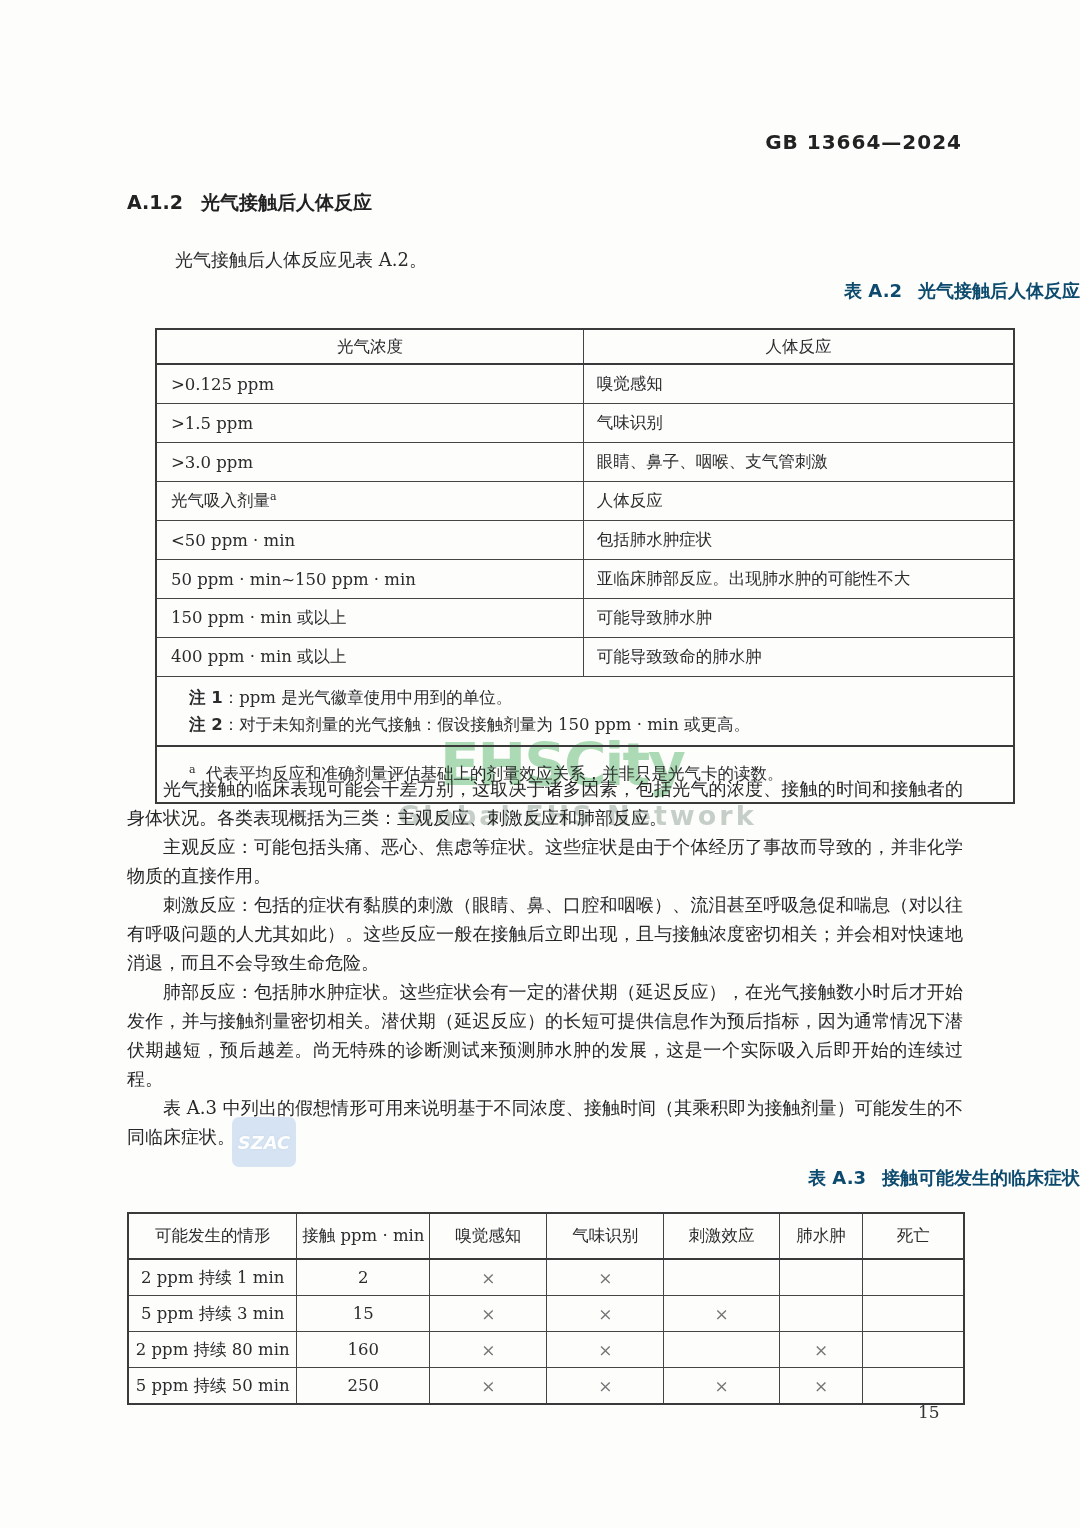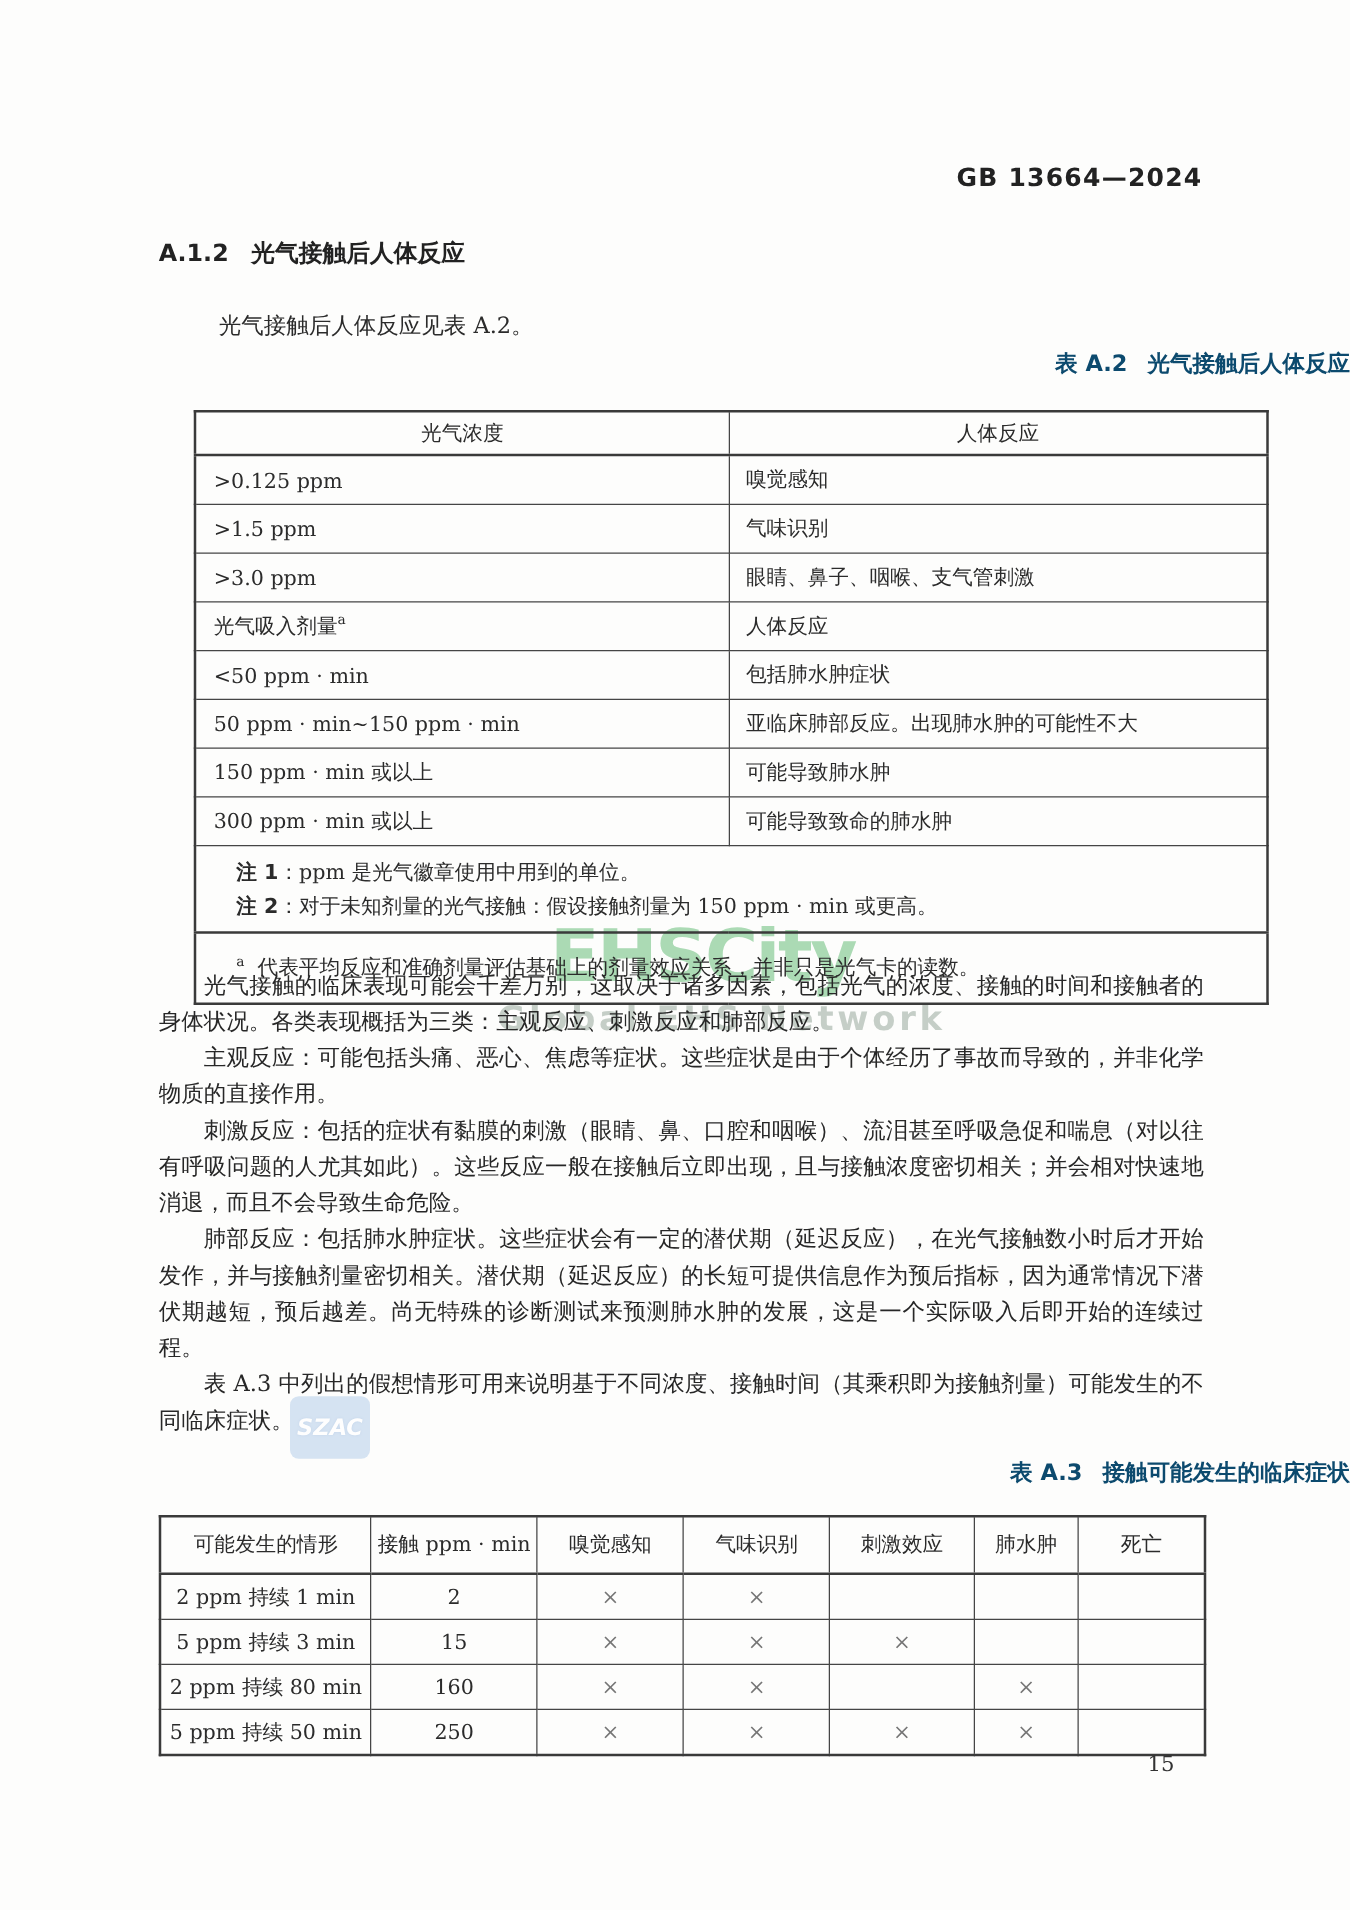--- a/index.html
+++ b/index.html
@@ -154,21 +154,21 @@
       </tr>
       <tr>
         <td class="c1">50 ppm · min~150 ppm · min</td>
         <td class="c2">亚临床肺部反应。出现肺水肿的可能性不大</td>
       </tr>
       <tr>
         <td class="c1">150 ppm · min 或以上</td>
         <td class="c2">可能导致肺水肿</td>
       </tr>
       <tr>
-        <td class="c1">300 ppm · min 或以上</td>
+        <td class="c1">400 ppm · min 或以上</td>
         <td class="c2">可能导致致命的肺水肿</td>
       </tr>
       <tr>
         <td class="notes-cell" colspan="2">
           <div class="note-line"><span class="note-label">注 1</span><span>：ppm 是光气徽章使用中用到的单位。</span></div>
           <div class="note-line"><span class="note-label">注 2</span><span>：对于未知剂量的光气接触：假设接触剂量为 150 ppm · min 或更高。</span></div>
         </td>
       </tr>
       <tr>
         <td class="footnote-cell" colspan="2">

